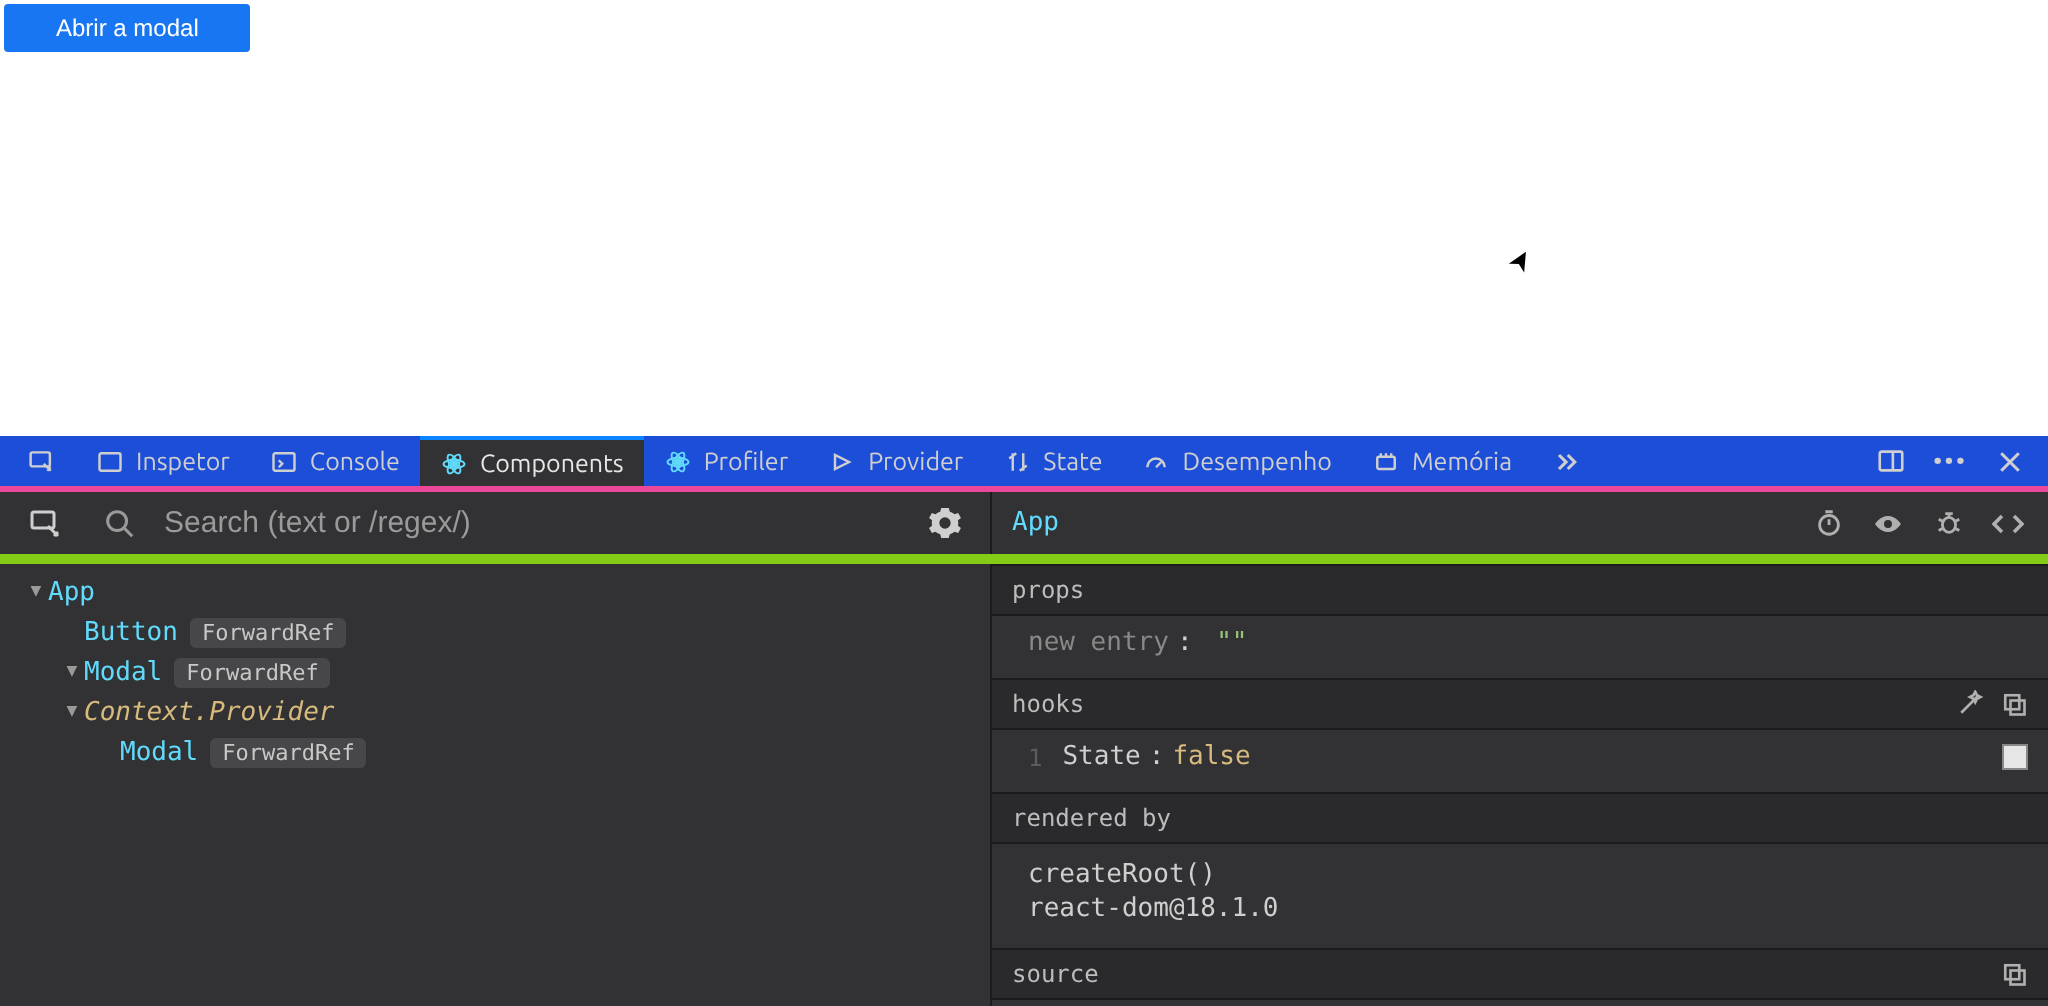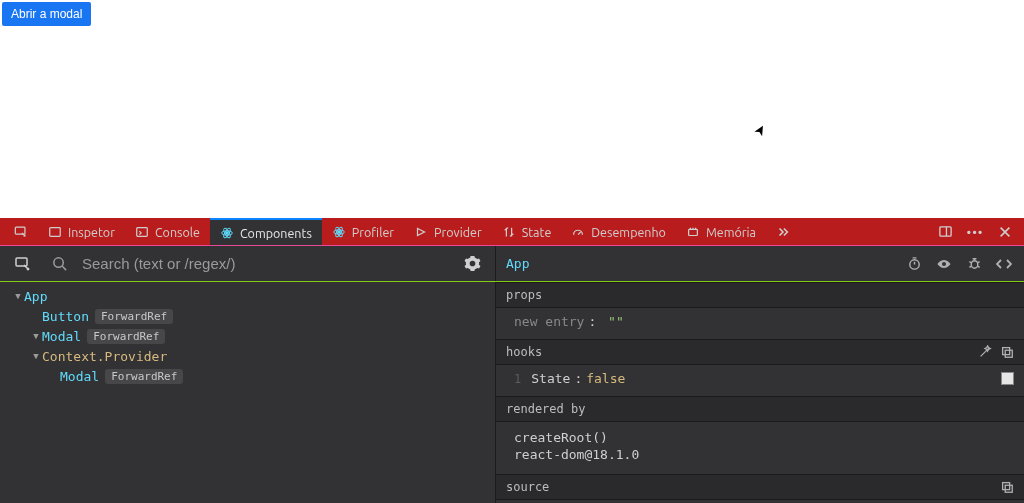--- a/index.html
+++ b/index.html
@@ -6,43 +6,43 @@
   html, body { width: 1024px; height: 503px; font-family: -apple-system, "Segoe UI", Ubuntu, sans-serif; overflow: hidden; background: #fff; }
   .mono { font-family: "SFMono-Regular", Menlo, Consolas, monospace; }
 
   
   .app-area { height: 218px; background: #fff; position: relative; }
   .cursor { position: absolute; pointer-events: none; font-size: 14px; color: #000; transform: translate(-2px,-2px); }
 
   .modal-btn {
     position: absolute; top: 2px; left: 2px;
     background: #1976f2; color: #fff; border: none;
-    font-size: 12px; padding: 5px 9px; border-radius: 2px;
+    font-size: 12px; padding: 5px 26px; border-radius: 2px;
     cursor: pointer;
   }
 
   
   .devtools { height: 285px; background: #323234; color: #d0d0d0; display: flex; flex-direction: column; font-size: 13px; }
 
   .tabs {
-    height: 28px; background: #b91c1c; border-bottom: 1px solid #ec4899;
+    height: 28px; background: #1d4ed8; border-bottom: 3px solid #ec4899;
     display: flex; align-items: stretch; padding: 0 4px; gap: 0;
   }
   .tab {
     display: flex; align-items: center; gap: 6px; padding: 0 10px;
     color: #cfcfcf; font-size: 12.5px; cursor: pointer; white-space: nowrap;
   }
   .tab.active { color: #e7e7e7; border-top: 2px solid #0a84ff; background: #323234; }
   .tab .ico { width: 14px; height: 14px; display: inline-flex; align-items: center; justify-content: center; }
   .tabs-right { margin-left: auto; display: flex; align-items: center; gap: 8px; padding-right: 4px; }
   .rbtn { width: 22px; height: 22px; display: flex; align-items: center; justify-content: center; color: #cfcfcf; cursor: pointer; }
 
   
   .subbar {
-    height: 36px; display: flex; align-items: flex-end; border-bottom: 1px solid #84cc16;
+    height: 36px; display: flex; align-items: flex-end; border-bottom: 5px solid #84cc16;
   }
   .sub-left { flex: 0 0 496px; display: flex; align-items: center; gap: 10px; padding: 0 10px; border-right: 1px solid #1b1b1d; height: 100%; }
   .sub-left .icon-btn { width: 26px; height: 26px; display: flex; align-items: center; justify-content: center; color: #cfcfcf; cursor: pointer; }
   .search-input {
     flex: 1; background: transparent; border: none; outline: none;
     color: #cfcfcf; font-size: 15px;
   }
   .search-input::placeholder { color: #9a9a9a; }
   .sub-left .gear { margin-left: auto; }
 
@@ -51,21 +51,21 @@
   .sub-right-icons { margin-left: auto; display: flex; gap: 10px; color: #b0b0b0; }
   .sub-right-icons .ib { width: 20px; height: 20px; display: flex; align-items: center; justify-content: center; cursor: pointer; }
 
   .panels { flex: 1; display: flex; min-height: 0; }
   .tree-panel { flex: 0 0 496px; border-right: 1px solid #1b1b1d; overflow: auto; padding: 4px 8px; }
   .detail-panel { flex: 1; overflow: auto; }
 
   .tree-row { display: flex; align-items: center; height: 20px; font-size: 13px; cursor: pointer; }
   .tree-caret { width: 12px; display: inline-flex; justify-content: center; color: #9a9a9a; font-size: 9px; }
   .tree-label { color: #61dafb; }
-  .tree-label.provider { color: #d7ba7d; }
+  .tree-label.provider { color: #d7ba7d; font-style: italic; }
   .tree-pill {
     margin-left: 6px; font-size: 11px; background: #474749; color: #c8c8c8;
     padding: 1px 6px; border-radius: 3px;
   }
   .pad0 { padding-left: 4px; }
   .pad1 { padding-left: 22px; }
   .pad2 { padding-left: 22px; }
   .pad3 { padding-left: 40px; }
 
   .section-hdr { background: #2a2a2c; color: #bdbdbd; font-size: 12px; padding: 5px 10px; border-top: 1px solid #1b1b1d; border-bottom: 1px solid #1b1b1d; display:flex; align-items:center; }

